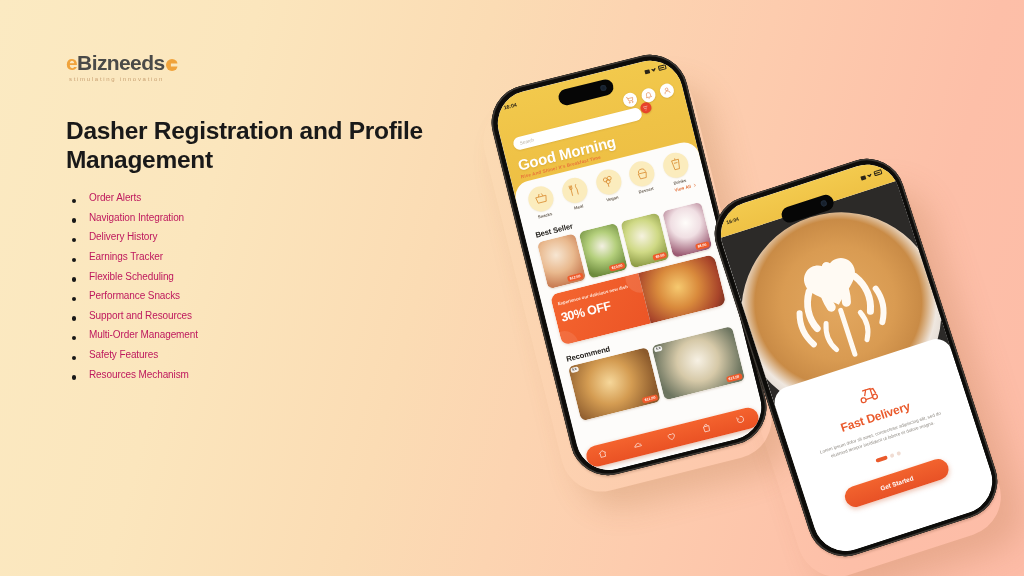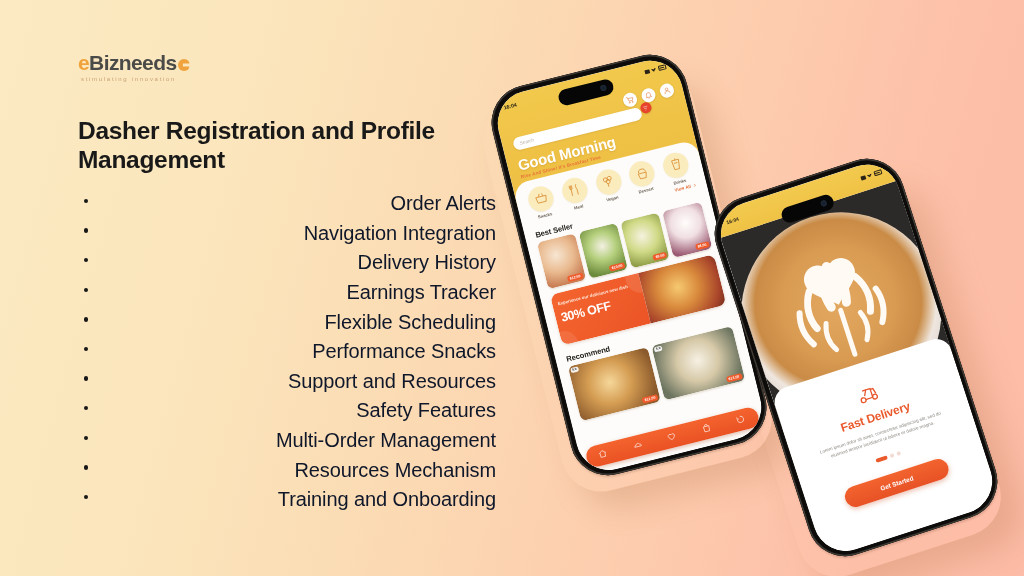--- a/index.html
+++ b/index.html
@@ -5,39 +5,39 @@
 <style>
   * { margin:0; padding:0; box-sizing:border-box; }
   html,body { width:1024px; height:576px; overflow:hidden; }
   body {
     font-family:"Liberation Sans", sans-serif;
     background:linear-gradient(105deg,#fbeac2 0%,#fbe6bd 22%,#fbdcb4 42%,#fdccae 66%,#fdbfa8 85%,#fdbca7 100%);
     position:relative;
   }
 
   
-  .left-panel { position:absolute; left:16px; top:0; width:480px; height:576px; padding:52px 0 0 62px; }
+  .left-panel { position:absolute; left:4px; top:0; width:480px; height:576px; padding:52px 0 0 62px; }
 
   .logo-wrap { position:relative; height:34px; margin-bottom:30px; }
   .logo-text { font-size:21px; font-weight:bold; letter-spacing:-0.6px; line-height:1;
                color:#3a3a38; white-space:nowrap; }
   .logo-text .e1 { color:#f0a33c; }
   .logo-text .bz { color:#4a4a48; }
   .logo-mark { display:inline-block; width:12px; height:12px; margin-left:1px; position:relative; top:1px;
                border-radius:50%; background:#f0a33c;
                clip-path:polygon(0 0,100% 0,100% 38%,45% 38%,45% 62%,100% 62%,100% 100%,0 100%); }
   .logo-tag { font-size:6px; letter-spacing:1.7px; color:#c9a173; margin-top:3px; margin-left:3px;
               text-transform:lowercase; }
 
   .page-title { font-size:24.5px; font-weight:bold; color:#191919; line-height:1.19;
                 letter-spacing:-0.3px; max-width:360px; margin-bottom:19px; }
 
   .feature-list { list-style:none; }
-  .feature-item { position:relative; font-size:20px; color:#0f172a; line-height:1;
-                  padding-left:23px; margin-bottom:9.6px; letter-spacing:-0.1px;text-align:right; }
+  .feature-item { position:relative; font-size:10px; color:#be185d; line-height:1;
+                  padding-left:23px; margin-bottom:9.6px; letter-spacing:-0.1px; }
   .feature-item::before { content:""; position:absolute; left:6px; top:5.5px;
                           width:4.4px; height:4.4px; border-radius:50%; background:#171717; }
 
   
   .phones { position:absolute; inset:0; }
 
   .phone { position:absolute; border-radius:38px; background:#15130f;
            box-shadow:0 2px 2px rgba(90,50,25,.18); }
   .phone::after { content:""; position:absolute; inset:0; border-radius:38px; pointer-events:none;
                   box-shadow:inset 0 0 0 1.6px #3e3a35, inset 0 0 0 5px #0d0c0a; }
@@ -186,24 +186,23 @@
   <h1 class="page-title">Dasher Registration and Profile Management</h1>
 
   <ul class="feature-list">
     <li class="feature-item">Order Alerts</li>
     <li class="feature-item">Navigation Integration</li>
     <li class="feature-item">Delivery History</li>
     <li class="feature-item">Earnings Tracker</li>
     <li class="feature-item">Flexible Scheduling</li>
     <li class="feature-item">Performance Snacks</li>
     <li class="feature-item">Support and Resources</li>
+    <li class="feature-item">Multi-Order Management</li>
     <li class="feature-item">Safety Features</li>
-    <li class="feature-item">Multi-Order Management</li>
     <li class="feature-item">Resources Mechanism</li>
-    <li class="feature-item">Training and Onboarding</li>
   </ul>
 </div>
 
 <div class="phones">
 
   <div class="p1-shadow"></div>
   <div class="p2-shadow"></div>
 
   <div class="phone" id="phone1">
     <div class="screen">

